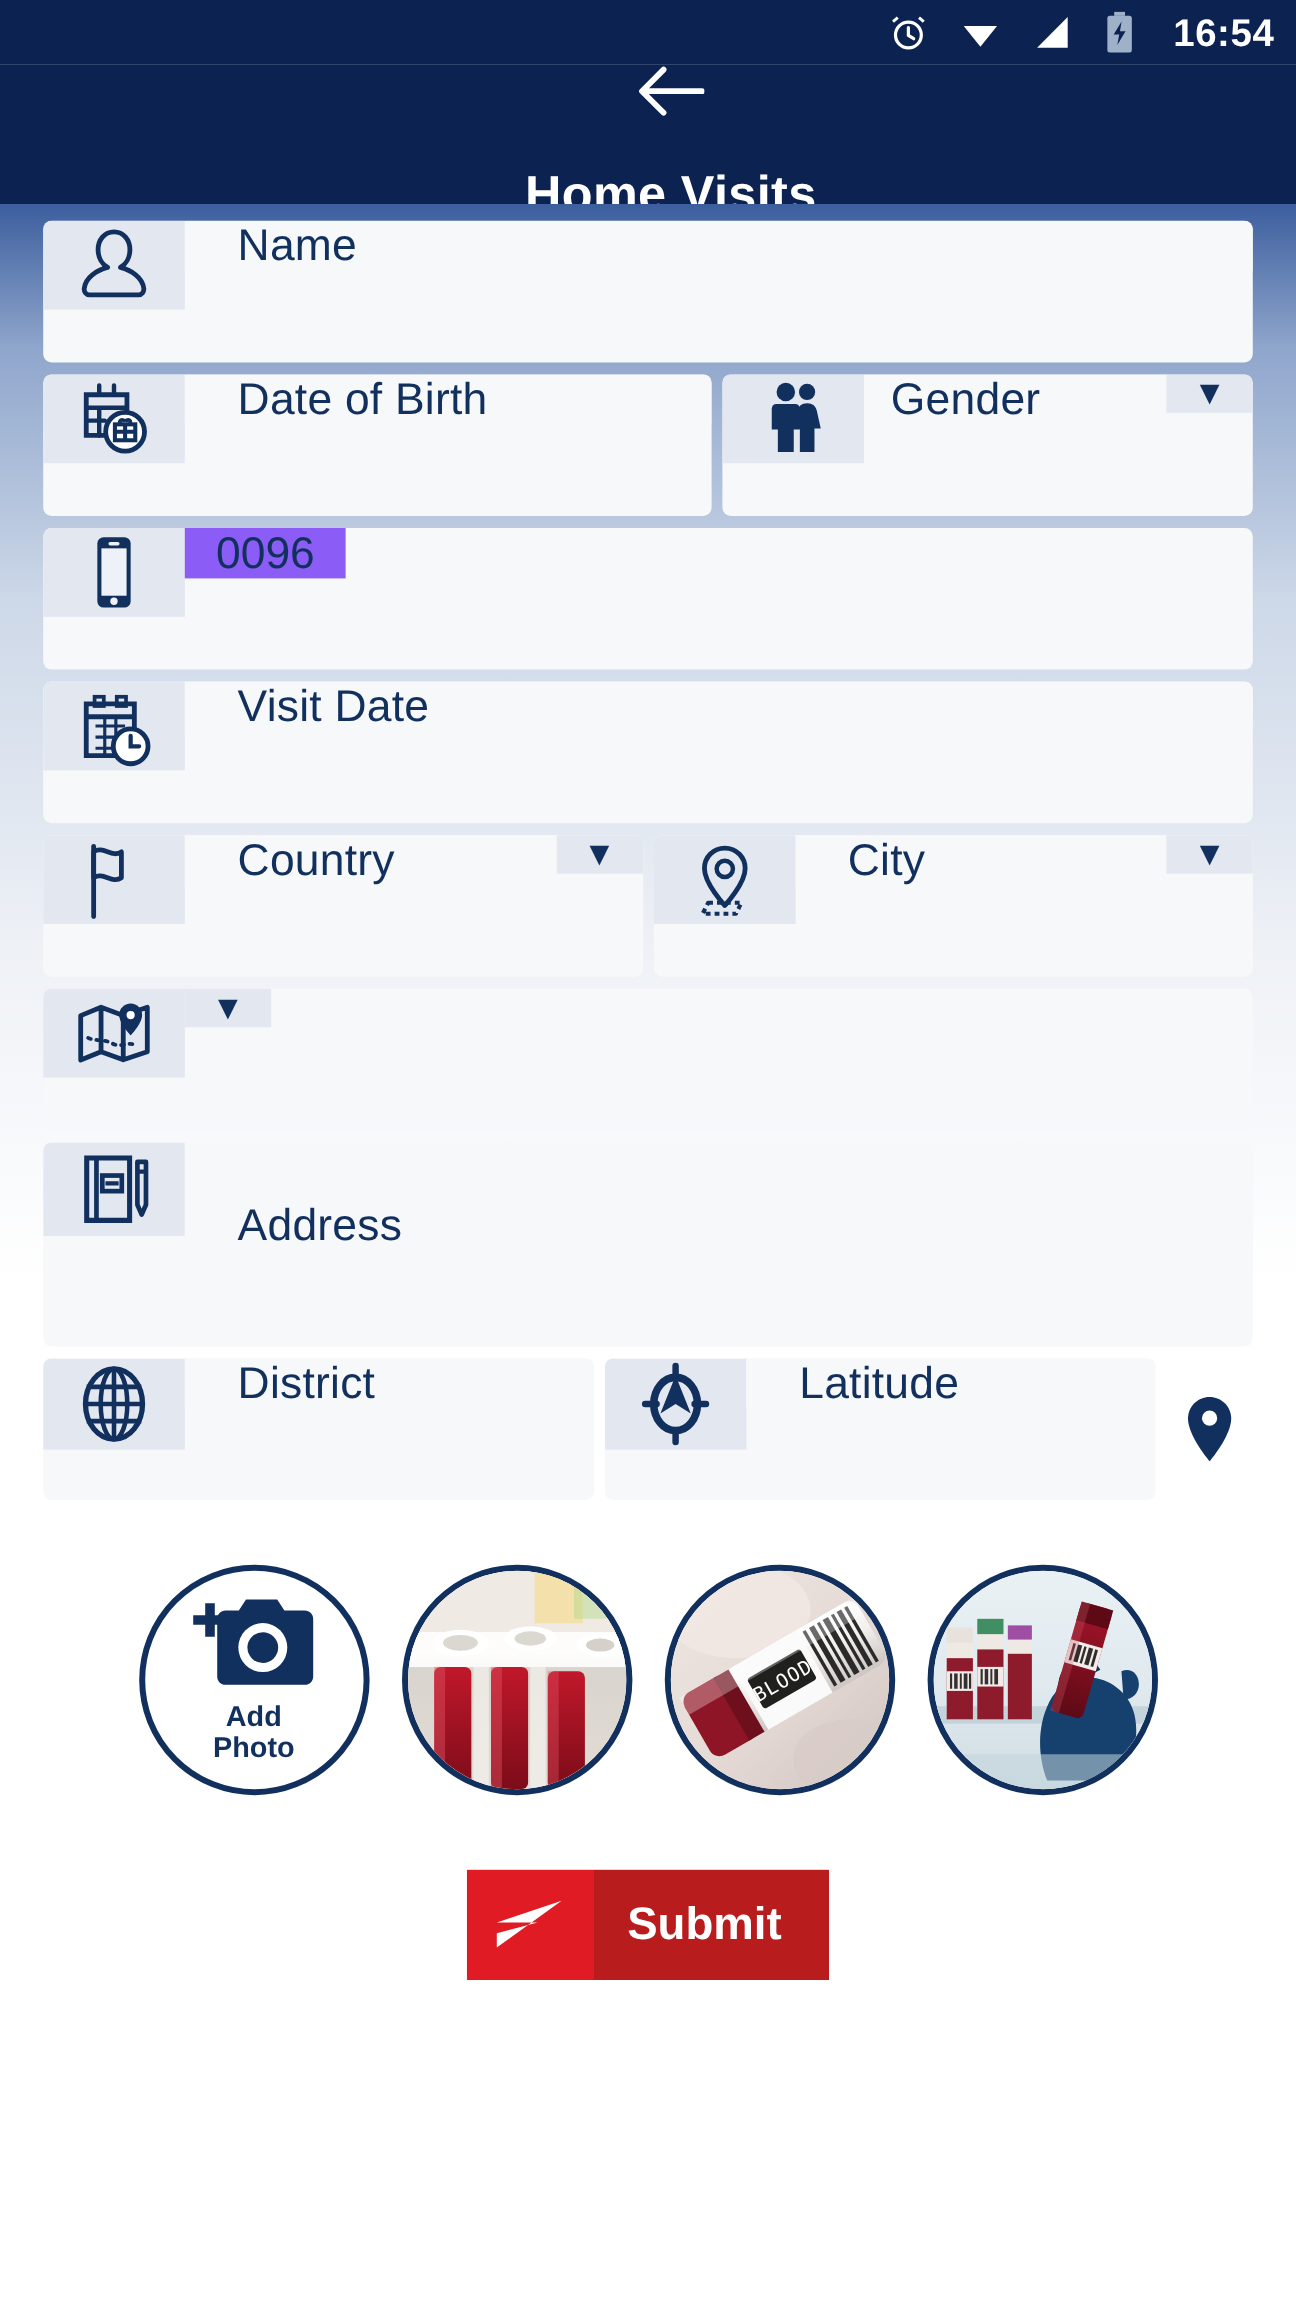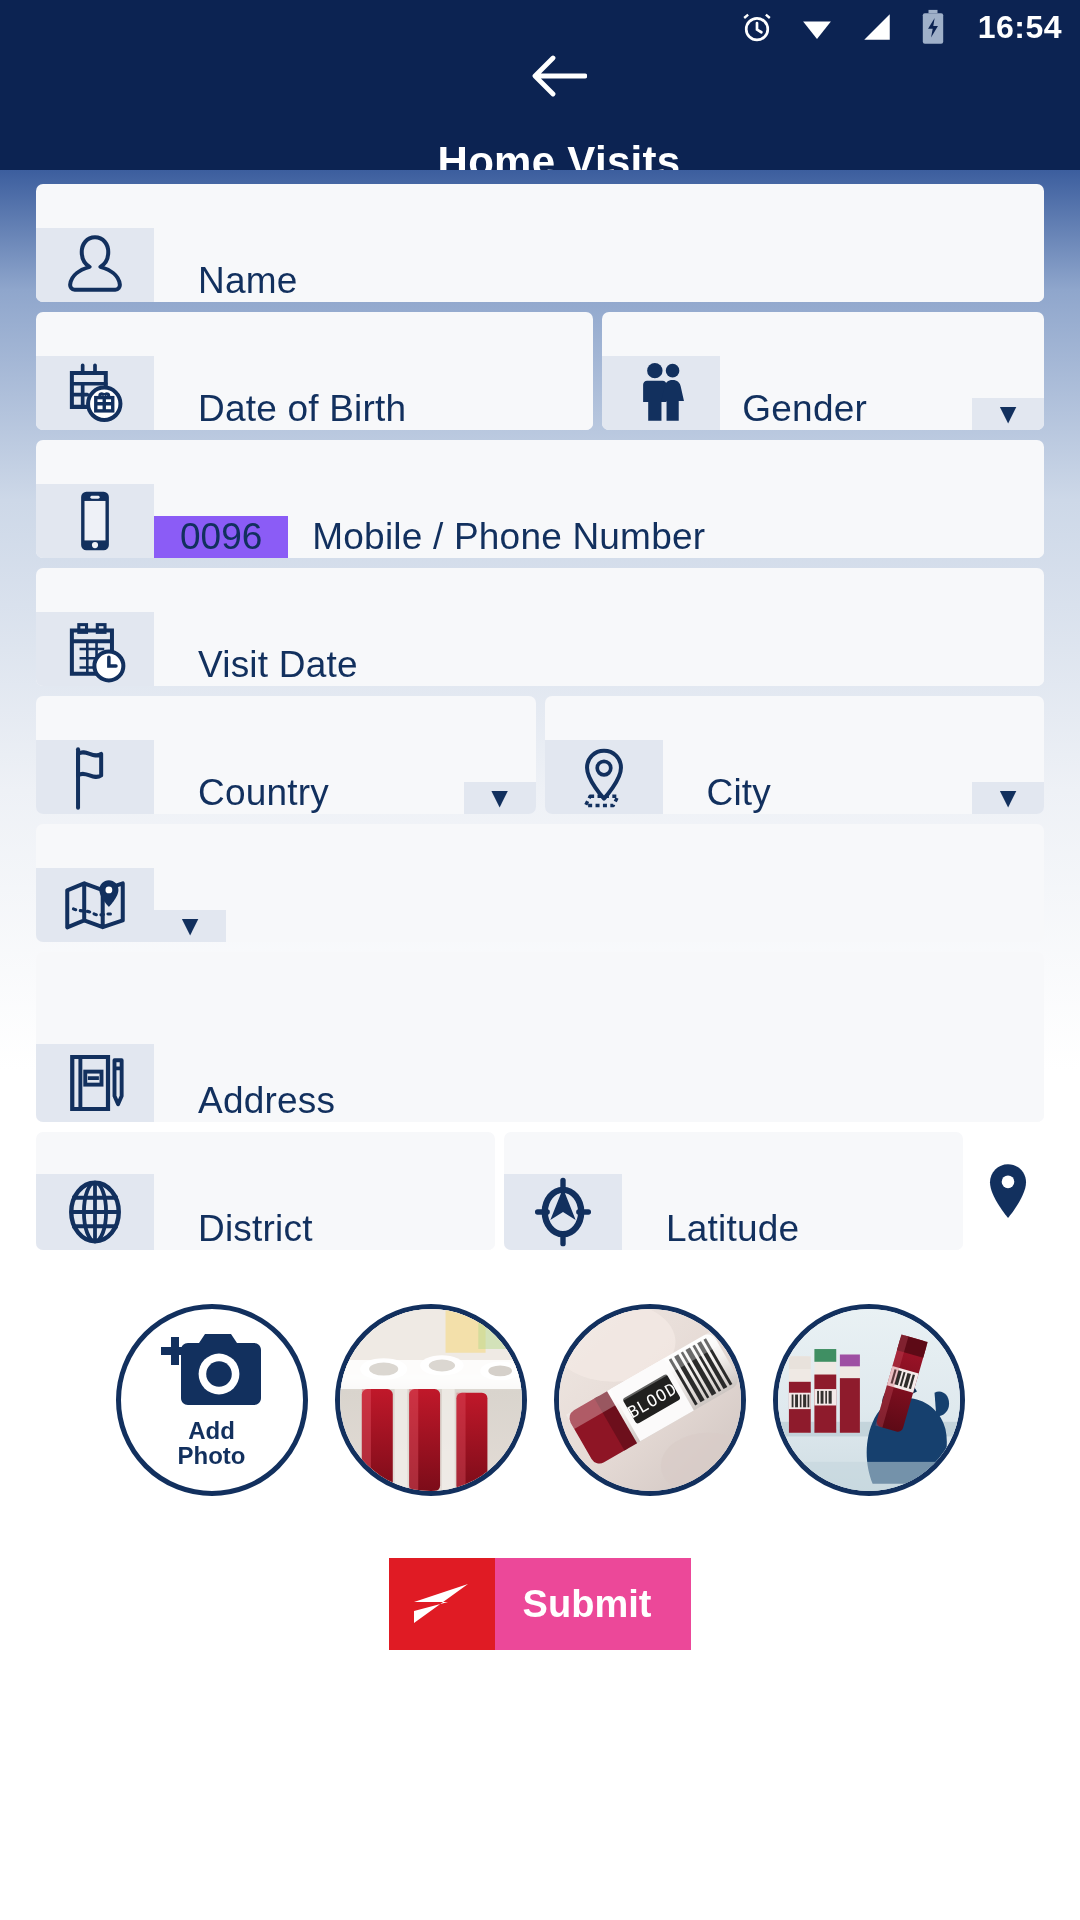--- a/index.html
+++ b/index.html
@@ -62,21 +62,21 @@
 
   .field-row {
     display:flex;
     align-items:stretch;
     margin-bottom:10px;
     gap:9px;
   }
 
   .field {
     display:flex;
-    align-items:flex-end;
+    align-items:flex-start;
     border-radius:7px;
     overflow:hidden;
     background:#f7f8fa;
     min-height:118px;
   }
   .field.tall { min-height:170px; }
 
   .fld-icon {
     width:118px;
     min-width:118px;
@@ -180,21 +180,21 @@
   }
   #submit-icon-box {
     background:#e01b24;
     width:106px;
     height:92px;
     display:flex;
     align-items:center;
     justify-content:center;
   }
   #submit-label-box {
-    background:#ec4899;
+    background:#b91c1c;
     height:92px;
     display:flex;
     align-items:center;
     padding:0 40px 0 28px;
     color:#ffffff;
     font-size:38px;
     font-weight:bold;
   }
 </style>
 </head>
@@ -289,23 +289,20 @@
     <div class="field" style="flex:1;">
       <div class="fld-icon">
         <svg width="74" height="74" viewBox="0 0 48 48">
           <rect x="15" y="5" width="18" height="38" rx="3.4" fill="#12305e"></rect>
           <rect x="17.2" y="11" width="13.6" height="25.6" fill="#eef1f7"></rect>
           <rect x="21" y="7.6" width="6" height="1.9" rx="0.95" fill="#eef1f7"></rect>
           <circle cx="24" cy="39.6" r="2" fill="#eef1f7"></circle>
         </svg>
       </div>
       <div class="fld-prefix">0096</div>
-      <div class="fld-body" style="padding-left:24px;">
-        <span class="fld-label">Mobile / Phone Number</span>
-      </div>
     </div>
   </div>
 
   <div class="field-row">
     <div class="field" style="flex:1;">
       <div class="fld-icon">
         <svg width="74" height="74" viewBox="0 0 48 48">
           <path d="M9 12h26v28H9z" fill="none" stroke="#12305e" stroke-width="2.6"></path>
           <path d="M9 19h26" stroke="#12305e" stroke-width="2.6"></path>
           <rect x="13.5" y="8.2" width="5" height="5" fill="none" stroke="#12305e" stroke-width="2"></rect>

